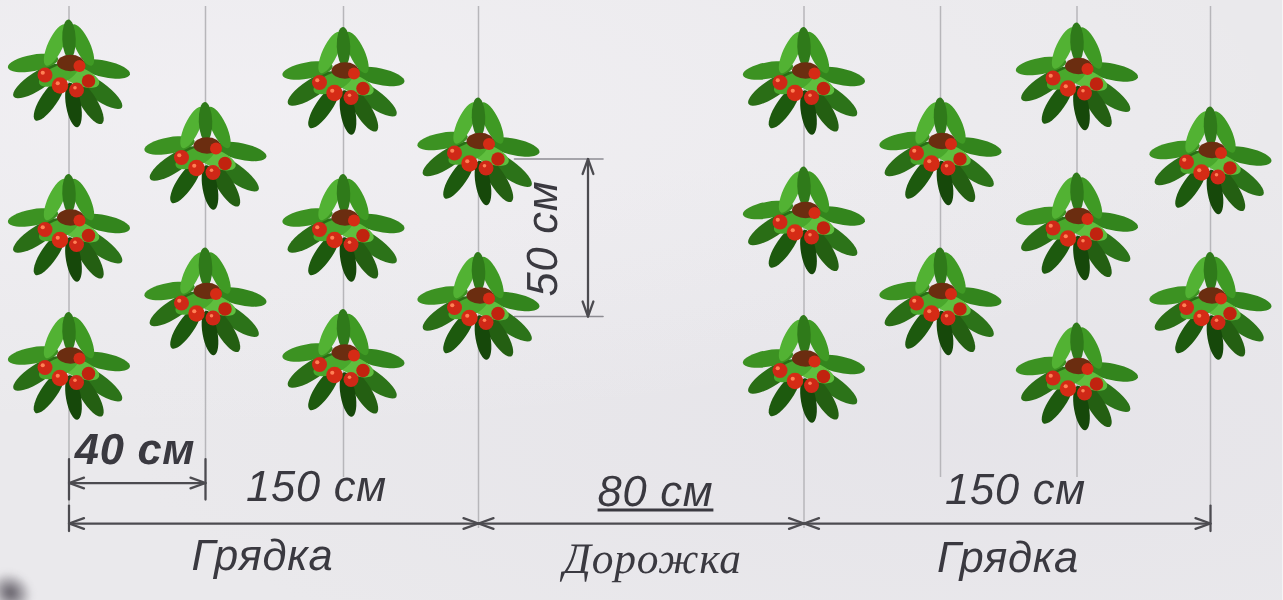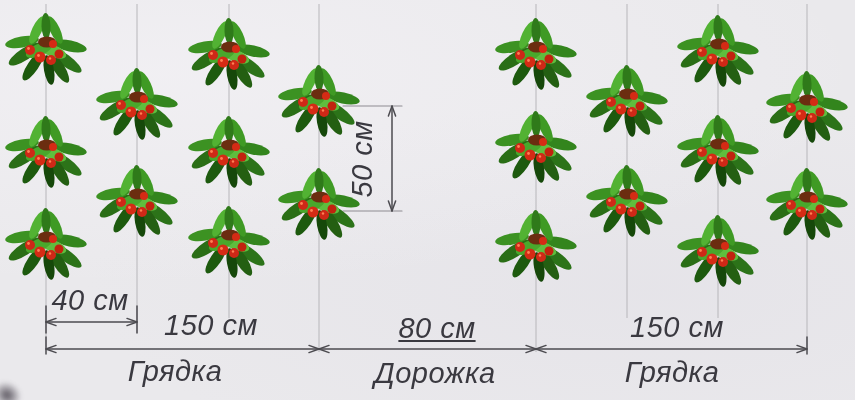--- a/index.html
+++ b/index.html
@@ -116,30 +116,30 @@
         <use href="#plant" transform="translate(627,97)"></use>
         <use href="#plant" transform="translate(627,197)"></use>
         <use href="#plant" transform="translate(718,47)"></use>
         <use href="#plant" transform="translate(718,147)"></use>
         <use href="#plant" transform="translate(718,247)"></use>
         <use href="#plant" transform="translate(807,103)"></use>
         <use href="#plant" transform="translate(807,200)"></use>
       </g>
   </svg>
 
-  <div class="dim-label" style="left:38px;top:285px;width:104px;">40 см</div>
+  <div class="dim-label" style="left:38px;top:285px;width:104px;font-weight:bold;">40 см</div>
 
   <div class="dim-label rot90" style="left:302px;top:144px;width:120px;height:30px;">50 см</div>
 
   <div class="dim-label" style="left:146px;top:310px;width:130px;">150 см</div>
 
   <div class="dim-label" style="left:110px;top:356px;width:130px;">Грядка</div>
 
   <div class="dim-label" style="left:377px;top:313px;width:120px;text-decoration:underline;">80 см</div>
 
-  <div class="dim-label" style="left:363px;top:358px;width:144px;">Дорожка</div>
+  <div class="dim-label" style="left:363px;top:358px;width:144px;font-family:Liberation Serif, serif;">Дорожка</div>
 
   <div class="dim-label" style="left:612px;top:312px;width:130px;">150 см</div>
 
   <div class="dim-label" style="left:607px;top:357px;width:130px;">Грядка</div>
 
   <div class="smudge"></div>
 </div>
 
 </body></html>

